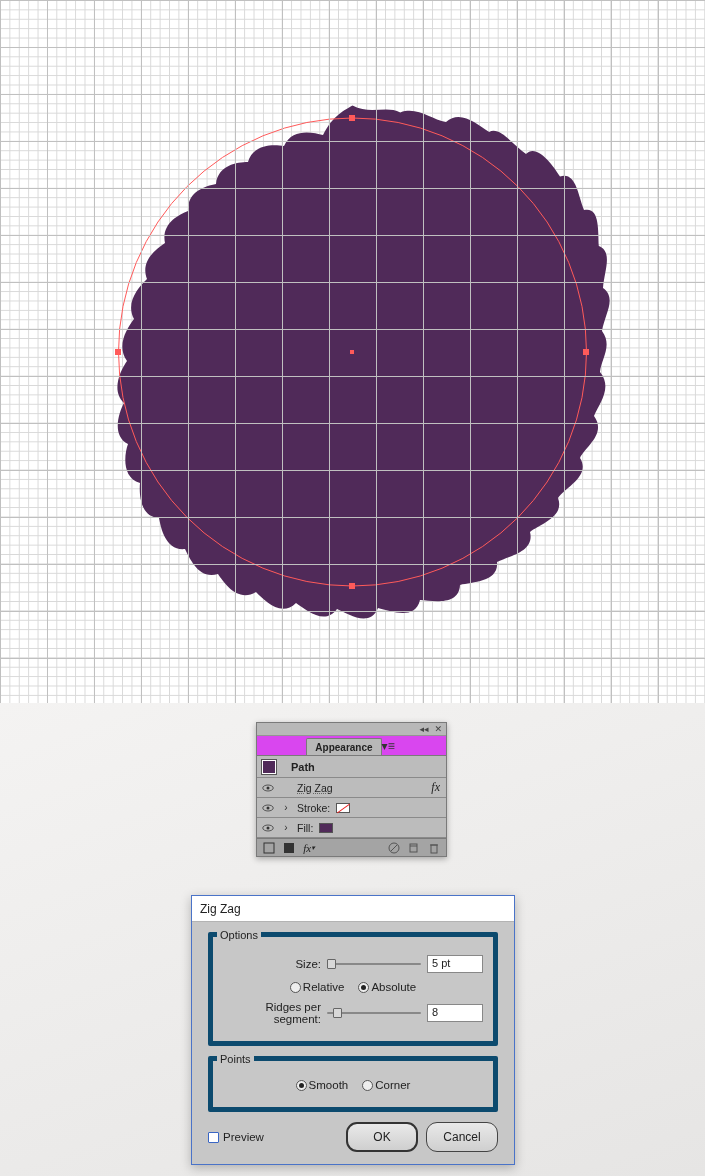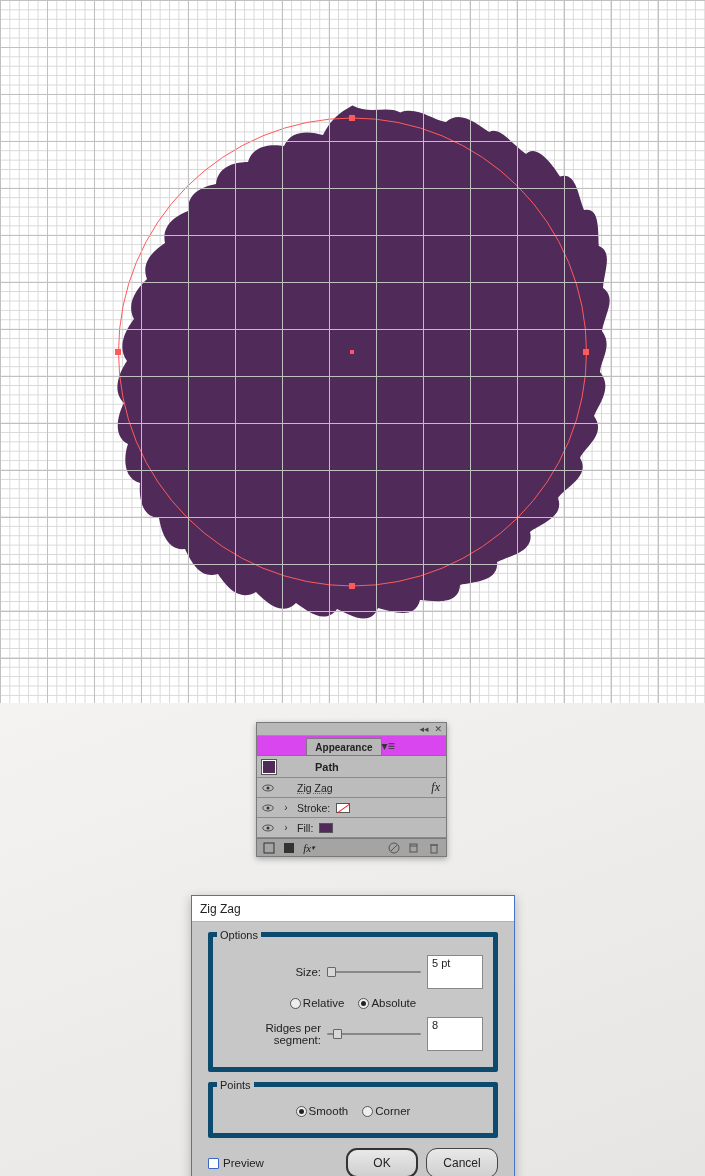--- a/index.html
+++ b/index.html
@@ -48,21 +48,21 @@
     font-size:11px;
     color:#222;
   }
   .ap-top { height:13px; background:#b8b8b8; border-bottom:1px solid #949494; display:flex; align-items:center; justify-content:flex-end; padding:0 4px; gap:6px; color:#444; font-size:9px; }
   .ap-tabs { height:20px; background:#d946ef; display:flex; align-items:flex-end; padding-left:2px; border-bottom:1px solid #7a7a7a; justify-content:center; padding-right:4px;}
   .ap-tab { background:#b8b8b8; padding:3px 8px 2px 8px; border:1px solid #7a7a7a; border-bottom:none; font-size:10px; font-weight:bold; color:#222; border-radius:2px 2px 0 0; }
   .ap-menu { font-size:12px; color:#333; padding-bottom:2px; }
 
   .ap-target-row { display:flex; align-items:center; height:22px; background:#bcbcbc; border-bottom:1px solid #8a8a8a; padding:0 4px; gap:8px; }
   .swatch-lg { width:16px; height:16px; background:#502a59; border:1px solid #555; box-shadow: inset 0 0 0 1px #fff; }
-  .ap-target-label { font-weight:bold; font-size:11px; padding-left:6px;margin-left:24px; }
+  .ap-target-label { font-weight:bold; font-size:11px; padding-left:6px; }
 
   .ap-row { display:flex; align-items:center; height:20px; background:#bcbcbc; border-bottom:1px solid #8a8a8a; padding:0 4px; gap:6px; font-size:10.5px; position:relative; }
   .ap-row.inactive { color:#777; }
   .eye { width:14px; height:14px; display:flex; align-items:center; justify-content:center; }
   .eye svg { width:12px; height:8px; }
   .arrow { width:10px; text-align:center; color:#333; font-size:10px; }
   .row-label { flex:0 0 auto; }
   .row-label.underl { text-decoration: underline dotted #666; }
   .fx-badge { position:absolute; right:6px; font-style:italic; font-family: Georgia, serif; font-size:12px; color:#222; }
 
@@ -90,21 +90,21 @@
   .dlg-body { padding:10px 16px 12px 16px; }
 
   .fieldset { border:5px solid #0c4a6e; border-radius:2px; margin-bottom:10px; padding:10px 10px 8px 10px; position:relative; }
   .fieldset-legend { position:absolute; top:-8px; left:4px; background:#c7c7c7; padding:0 3px; font-size:11px; }
 
   .opt-row { display:flex; align-items:center; margin:8px 0; gap:6px; }
   .opt-label-r { width:98px; text-align:right; font-size:11.5px; }
   .slider-track { flex:1; height:12px; position:relative; }
   .slider-track .line { position:absolute; left:0; right:0; top:5px; height:2px; background:#888; border-radius:1px; }
   .slider-thumb { position:absolute; top:1px; width:9px; height:10px; background:#d8d8d8; border:1px solid #666; border-radius:1px; }
-  .num-box { width:56px; height:34px; background:#fff; border:1px solid #888; padding:1px 4px; font-size:11px; }
+  .num-box { width:56px; height:18px; background:#fff; border:1px solid #888; padding:1px 4px; font-size:11px; }
 
   .radio-row { display:flex; align-items:center; gap:4px; justify-content:center; font-size:11.5px; }
   .radio { width:11px; height:11px; border:1px solid #555; border-radius:50%; background:#eee; display:inline-flex; align-items:center; justify-content:center; margin-right:2px; }
   .radio.checked::after { content:""; width:5px; height:5px; background:#222; border-radius:50%; }
   .radio-group { display:flex; gap:14px; }
   .radio-item { display:flex; align-items:center; }
 
   .dlg-footer { display:flex; align-items:center; justify-content:space-between; margin-top:8px; }
   .checkbox { width:11px; height:11px; border:1px solid #3a66c4; background:#fff; display:inline-block; margin-right:4px; border-radius:1px; }
   .btn-row { display:flex; gap:8px; }

